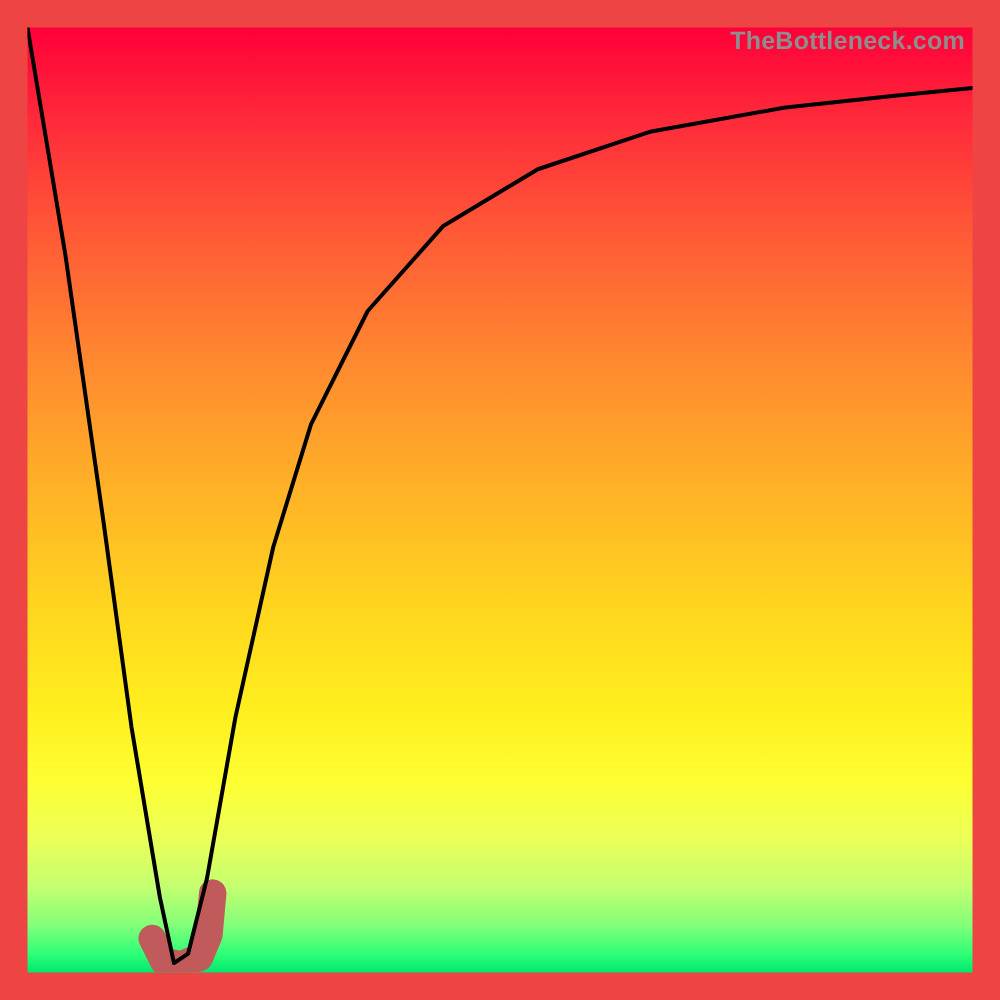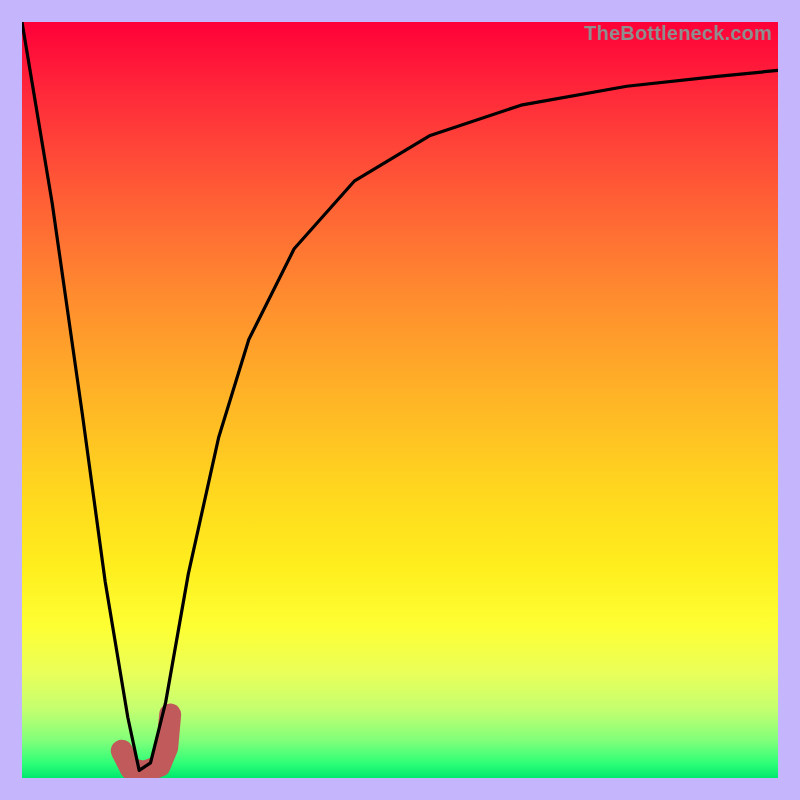--- a/index.html
+++ b/index.html
@@ -1,21 +1,21 @@
 <!DOCTYPE html>
 <html><head>
 <meta charset="utf-8">
 <style>
   * { margin: 0; padding: 0; box-sizing: border-box; }
   html, body { width: 800px; height: 800px; overflow: hidden; background: #000; }
   .frame {
     position: relative;
     width: 800px;
     height: 800px;
-    background: #c4b5fd;
+    background: #ef4444;
   }
   .plot {
     position: absolute;
     left: 22px;
     top: 22px;
     width: 756px;
     height: 756px;
     background: linear-gradient(to bottom,
       #ff0038 0%,
       #ff2b3a 10%,

